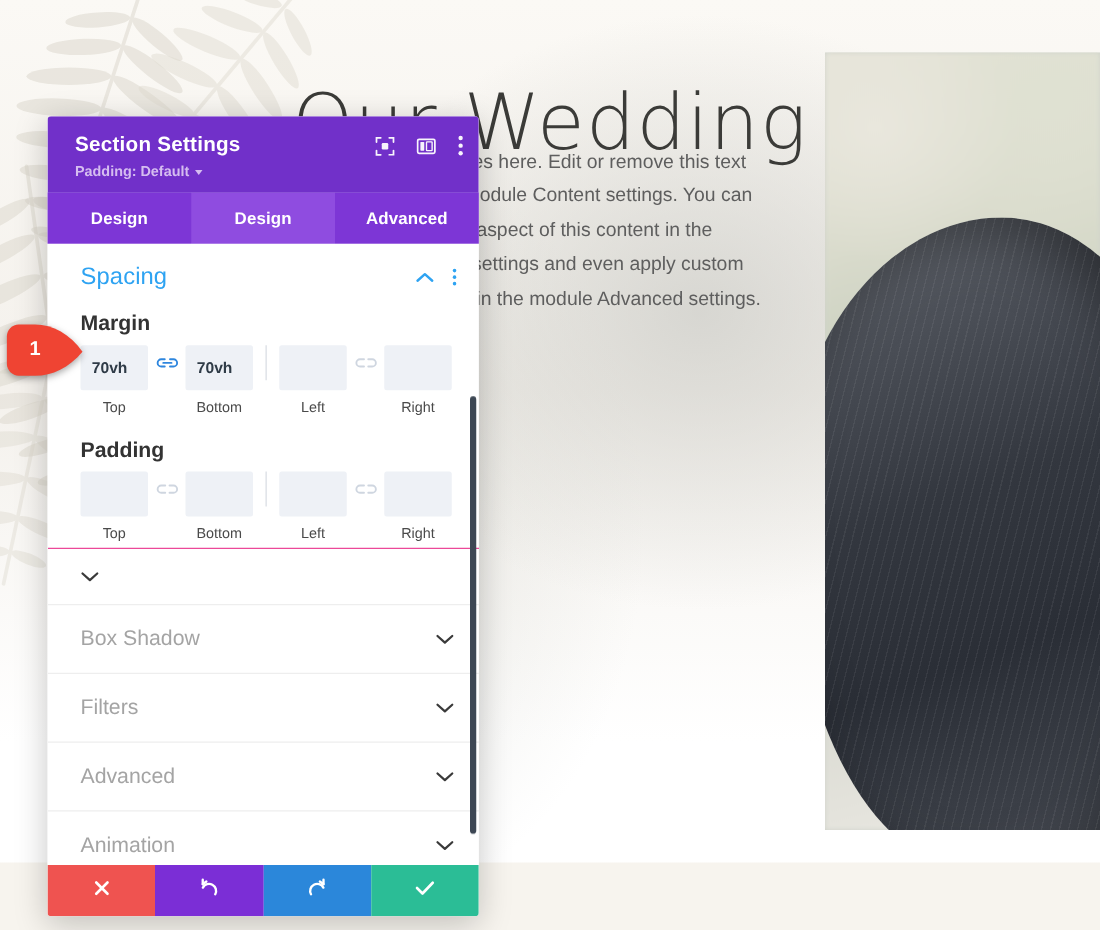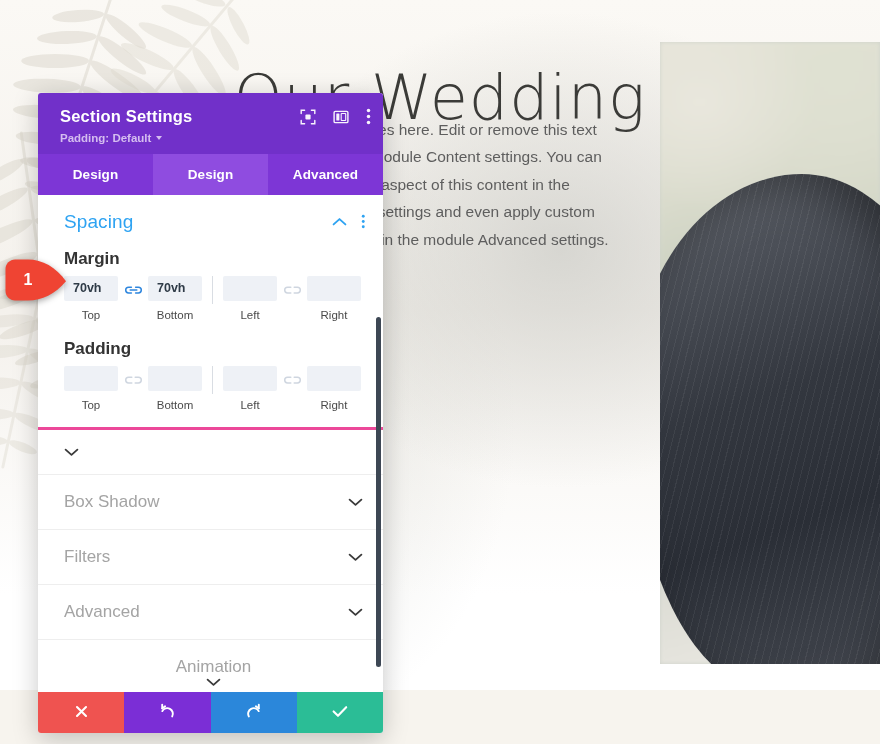--- a/index.html
+++ b/index.html
@@ -193,21 +193,21 @@
     position:absolute;
     right:2px; top:122px;
     width:5px; height:350px;
     background:#3d4754;
     border-radius:3px;
     z-index:5;
     cursor:pointer;
   }
 
   
-  #spacing-group { padding:0 0 16px; border-bottom:3px solid #ec4899; }
+  #spacing-group { padding:0 0 5px; border-bottom:1px solid #ec4899; }
   #spacing-header {
     display:flex; align-items:center;
     padding:16px 18px 6px 26px;
   }
   #spacing-title {
     color:#2ea3f2;
     font-size:19px;
     font-weight:400;
     flex:1 1 auto;
     letter-spacing:.1px;
@@ -234,21 +234,21 @@
   .divider {
     width:1px;
     align-self:stretch;
     background:#d9dde3;
     margin:0 10px;
     height:28px;
   }
   .cellwrap { display:flex; flex-direction:column; align-items:center; flex:1 1 0; }
   .cell {
     width:100%;
-    height:25px;
+    height:36px;
     background:#eef1f6;
     border:none;
     border-radius:2px;
     font-family:"Liberation Sans", sans-serif;
     font-size:12.5px;
     font-weight:700;
     color:#2f3b47;
     padding:0 9px;
     outline:none;
   }
@@ -267,21 +267,21 @@
     cursor:pointer;
   }
 
   
   .toggle-row {
     display:flex; align-items:center;
     padding:17px 20px 17px 26px;
     border-bottom:1px solid #eeeeee;
     cursor:pointer;
   }
-  .toggle-row:last-child { border-bottom:none;flex-direction:column; }
+  .toggle-row:last-child { border-bottom:none; }
   .toggle-label {
     flex:1 1 auto;
     font-size:17px;
     color:#a4a4a4;
     font-weight:400;
   }
   .chev { color:#3a3a3a; display:flex; align-items:center; }
 
   
   #modal-footer {

